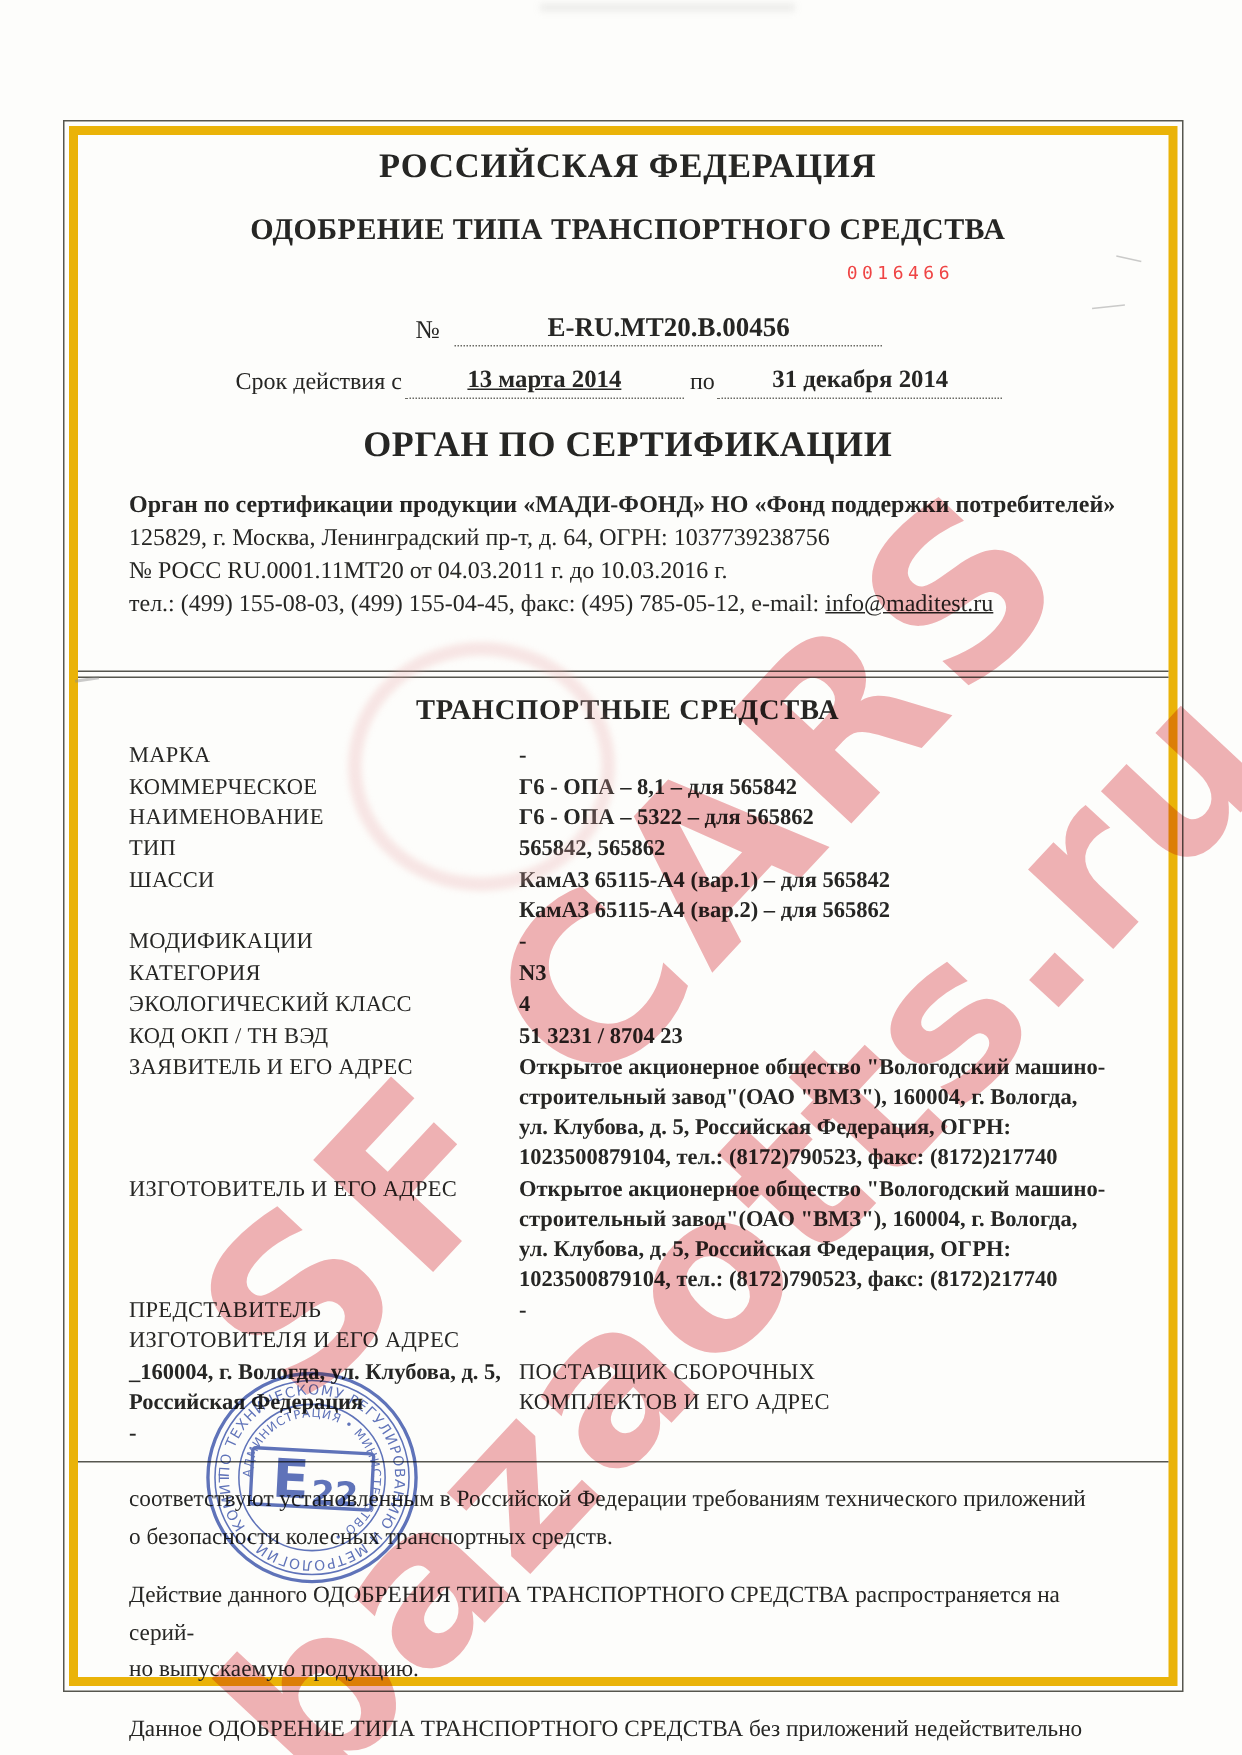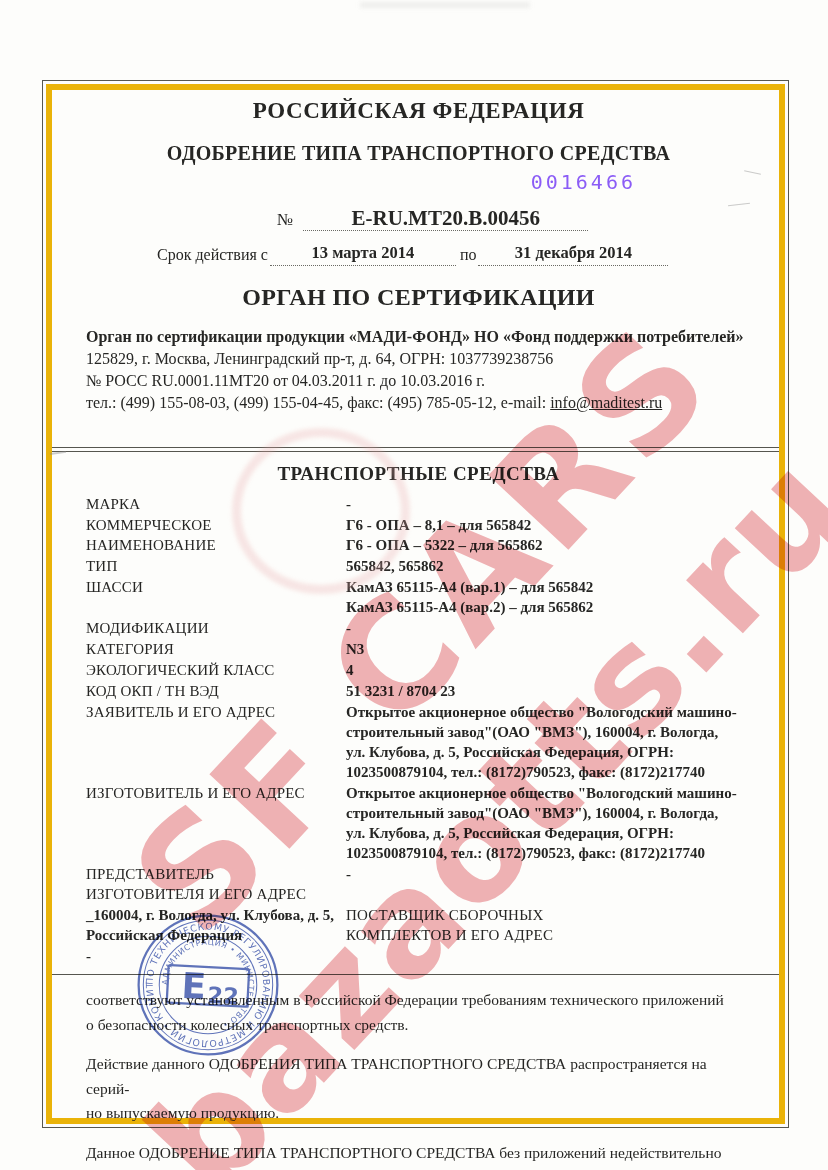--- a/index.html
+++ b/index.html
@@ -11,29 +11,29 @@
   }
   
   .frame-outer{position:absolute;left:42px;top:80px;width:745px;height:1046px;border:1.4px solid #56564f;}
   .frame-inner{position:absolute;inset:3px;border:6px solid #eab308;}
   .content{position:absolute;inset:0;padding:6px 28px 0 34px;box-sizing:border-box;}
   
   .header-block{height:349px;}
   .country-title{margin:2px 0 0;text-align:center;font-size:23px;font-weight:bold;letter-spacing:.6px;line-height:26px;}
   .doc-title{margin:17px 0 0;text-align:center;font-size:20px;font-weight:bold;letter-spacing:.3px;line-height:24px;}
   .serial{margin:9px 115px 0 0;text-align:right;font-family:"DejaVu Sans Mono",monospace;
-          font-size:20px;letter-spacing:3px;color:#8b5cf6;line-height:17px;}
+          font-size:12px;letter-spacing:3px;color:#ef4444;line-height:17px;}
   .num-row{display:flex;align-items:flex-end;margin:16px 0 0 191px;}
   .num-label{font-size:17px;line-height:22px;}
   .fill-line{border-bottom:1.6px dotted #6a6a64;text-align:center;font-weight:bold;padding-bottom:1px;}
-  .num-line{width:285px;margin-left:10px;font-size:21px;line-height:22px;}
+  .num-line{width:285px;margin-left:10px;font-size:18px;line-height:22px;}
   .validity-row{display:flex;align-items:flex-end;margin:11px 0 0 71px;font-size:16px;}
   .v-label,.v-po{line-height:22px;}
   .v-line{font-size:16.5px;line-height:22px;}
-  .v-line.from{width:186px;margin-left:2px;}
+  .v-line.from{width:186px;margin-left:2px;text-decoration:underline;}
   .v-po{margin:0 2px 0 4px;}
   .v-line.to{width:190px;}
   .org-title{margin:20px 0 0;text-align:center;font-size:24px;font-weight:bold;letter-spacing:.4px;line-height:22px;}
   .org-block{margin:18px 0 0;text-align:left;font-size:16px;line-height:22px;}
   .org-name{font-weight:bold;}
   .org-email{text-decoration:underline;}
   
   .section-divider{height:3px;margin:0 -28px 0 -34px;border-top:1px solid #56564f;border-bottom:1px solid #56564f;}
   
   .vehicle-title{margin:11px 0 0;text-align:center;font-size:19px;font-weight:bold;letter-spacing:.5px;line-height:22px;}

